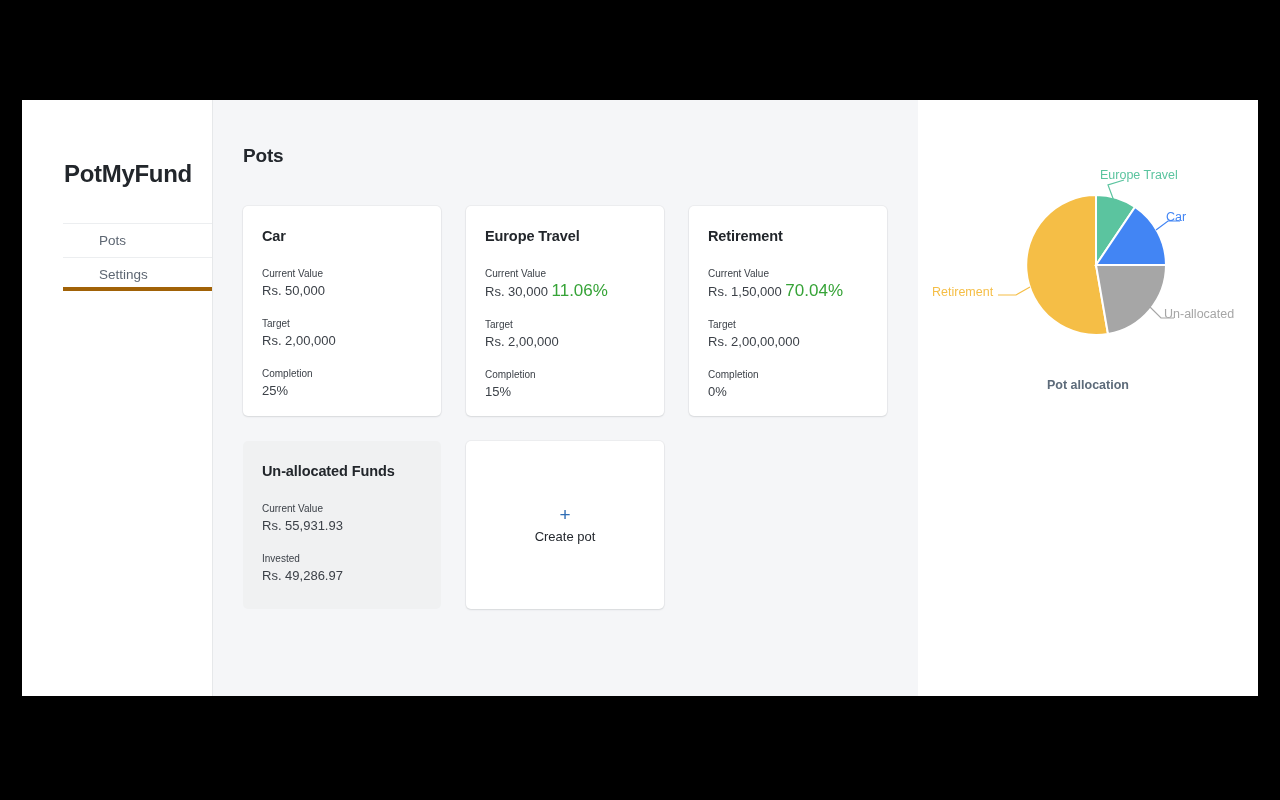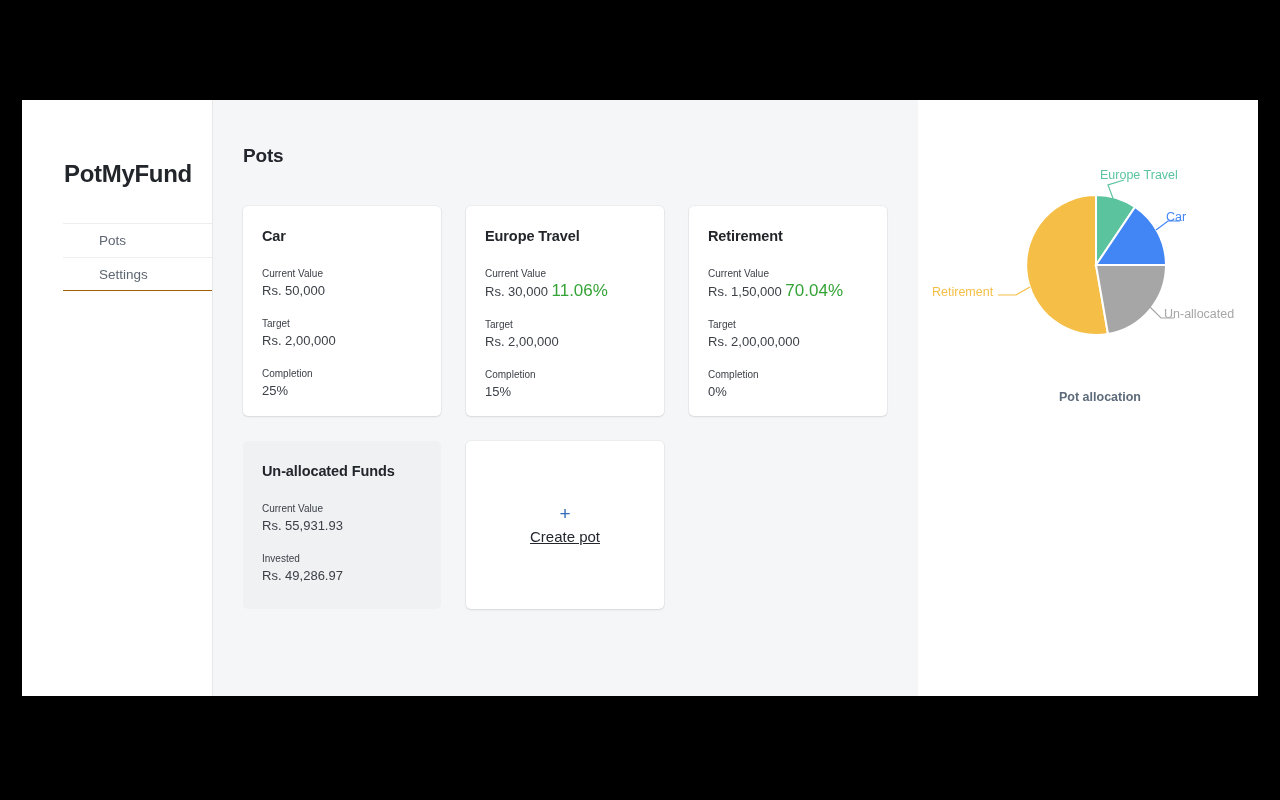--- a/index.html
+++ b/index.html
@@ -53,21 +53,21 @@
     height: 34px;
     line-height: 34px;
     font-size: 13.5px;
     color: #5d6672;
     padding-left: 36px;
     border-top: 1px solid #eceef0;
     cursor: pointer;
     box-sizing: border-box;
   }
   .nav-item:last-child {
-    border-bottom: 1px solid #a16207;
+    border-bottom: 4px solid #a16207;
   }
 
   
   #main {
     flex: 1;
     position: relative;
     background: #f5f6f8;
     overflow: hidden;
   }
   #page-title {
@@ -140,49 +140,47 @@
     cursor: pointer;
   }
   #create-pot-plus {
     color: #2f6db5;
     font-size: 19px;
     line-height: 16px;
     font-weight: 400;
     margin-bottom: 6px;
   }
   #create-pot-label {
-    font-size: 15px;
+    font-size: 13px;
     color: #24282e;
-    text-decoration: underline;
   }
 
   
   #chart-panel {
     width: 340px;
     min-width: 340px;
     background: #ffffff;
     position: relative;
   }
   #chart-area {
     position: absolute;
     left: 0;
     top: 55px;
     width: 340px;
     height: 250px;
   }
   #chart-caption {
     position: absolute;
     top: 278px;
-    left: 12px;
+    left: 0;
     width: 340px;
     text-align: center;
     font-size: 12.5px;
     font-weight: bold;
     color: #5d6b7a;
-    margin-top: 12px;
   }
   .slice-label {
     position: absolute;
     font-size: 12.5px;
     white-space: nowrap;
   }
 </style>
 </head>
 <body>
 

